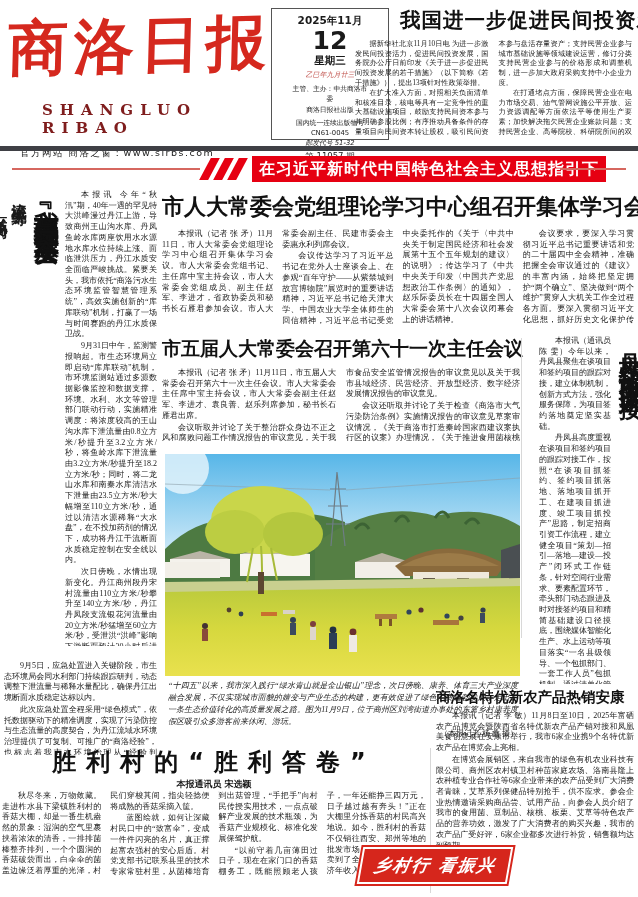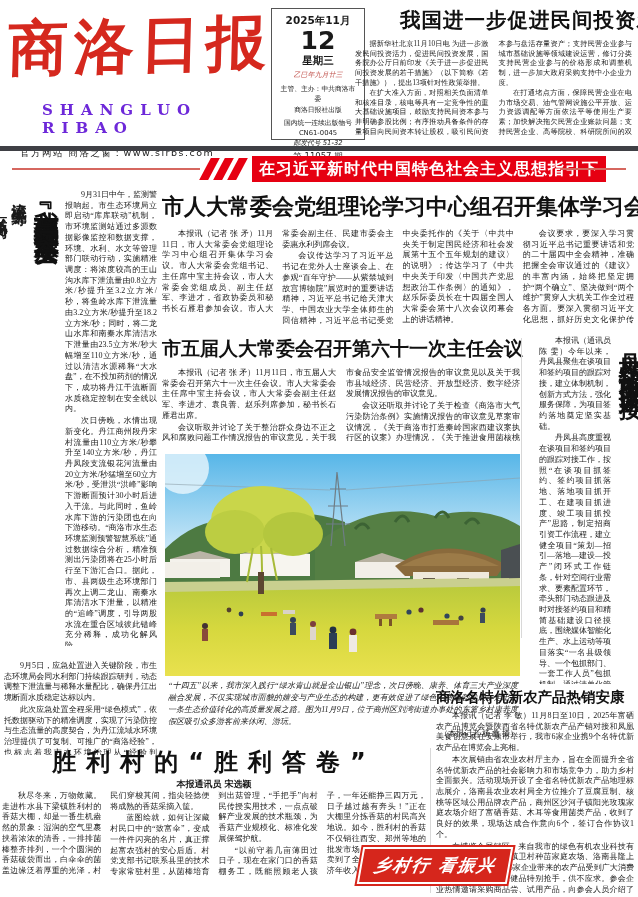--- a/index.html
+++ b/index.html
@@ -9,24 +9,24 @@
   .hl{font-family:"DejaVu Sans","Liberation Sans",sans-serif;font-weight:bold;color:#111;}
   .bt{font-size:8px;line-height:1.34;text-align:justify;}
   .bt p{margin:0 0 1px 0;text-indent:2em;}
   .cols2{column-count:2;column-gap:10px;}
   .cols4{column-count:4;column-gap:9px;}
   .vert{writing-mode:vertical-rl;}
   
   .masthead-title{font-size:60px;letter-spacing:6px;color:#d5281e;font-weight:bold;
                   font-family:"DejaVu Serif","Liberation Serif",serif;transform:rotate(-1.5deg) skewX(-3deg);
                   white-space:nowrap;}
-  .masthead-pinyin{font-size:15px;font-weight:bold;letter-spacing:7px;color:#6d28d9;
+  .masthead-pinyin{font-size:15px;font-weight:bold;letter-spacing:7px;color:#7f1d1d;
                    font-family:"DejaVu Serif",serif;}
   .masthead-web{font-size:9.5px;letter-spacing:1.5px;color:#222;font-family:"DejaVu Sans",sans-serif;}
-  .datebox{border:1px solid #555;padding:5px 8px;text-align:center;font-family:"DejaVu Sans",sans-serif;}
+  .datebox{border:1px solid #555;padding:5px 20px;text-align:center;font-family:"DejaVu Sans",sans-serif;}
   .datebox .ym{font-size:10.5px;font-weight:bold;}
   .datebox .d{font-size:25px;font-weight:bold;line-height:1.05;}
   .datebox .wd{font-size:10.5px;font-weight:bold;margin-bottom:2px;}
   .datebox .lunar{font-size:7px;color:#c2554f;font-style:italic;margin-bottom:4px;}
   .datebox .s{font-size:6.8px;line-height:1.5;}
   .datebox .issue{font-size:8.5px;margin-top:3px;}
   .rule-dark{background:#3f4045;}
   
   .banner-line{height:2px;background:#d6675f;}
   .banner-box{background:#e60012;color:#fff;font-family:"DejaVu Sans",sans-serif;font-weight:bold;
@@ -95,20 +95,21 @@
 
   <div class="abs" style="left:4px;top:190px;width:153px;height:552px;">
     <div style="display:flex;height:456px;">
       <div class="vert kicker" style="width:24px;height:330px;display:flex;flex-direction:column;">
         <span>流域统筹</span>
         <span style="margin-top:14px;">区域协同</span>
 
       </div>
       <div class="vert vhead" style="width:36px;font-size:25px;line-height:36px;letter-spacing:2px;">我市『库库联动』守护丹江水质安全</div>
       <div class="bt clip" style="width:92px;height:456px;margin-left:1px;">
+        <p>本报讯 今年“秋汛”期，40年一遇的罕见特大洪峰漫过丹江上游，导致商州王山沟水库、丹凤鱼岭水库两座饮用水水源地水库水位持续上涨、面临泄洪压力，丹江水质安全面临严峻挑战。紧要关头，我市依托“商洛污水生态环境监管智慧管理系统”，高效实施创新的“库库联动”机制，打赢了一场与时间赛跑的丹江水质保卫战。</p>
         <p>9月31日中午，监测警报响起。市生态环境局立即启动“库库联动”机制，市环境监测站通过多源数据影像监控和数据支撑，环境、水利、水文等管理部门联动行动，实施精准调度：将浓度较高的王山沟水库下泄流量由0.8立方米/秒提升至3.2立方米/秒，将鱼岭水库下泄流量由3.2立方米/秒提升至18.2立方米/秒；同时，将二龙山水库和南秦水库清洁水下泄量由23.5立方米/秒大幅增至110立方米/秒，通过以清洁水源稀释“大水盘”，在不投加药剂的情况下，成功将丹江干流断面水质稳定控制在安全线以内。</p>
         <p>次日傍晚，水情出现新变化。丹江商州段丹宋村流量由110立方米/秒攀升至140立方米/秒，丹江丹凤段支流银花河流量由20立方米/秒猛增至60立方米/秒，受泄洪“洪峰”影响下游断面预计30小时后进入干流。与此同时，鱼岭水库下游的污染团也在向下游移动。“商洛市水生态环境监测预警智慧系统”通过数据综合分析，精准预测出污染团将在25小时后行至下游汇合口。据此，市、县两级生态环境部门再次上调二龙山、南秦水库清洁水下泄量，以精准的“追峰”调度，引导两股水流在重合区域彼此错峰充分稀释，成功化解风险。</p>
       </div>
     </div>
     <div class="bt clip" style="width:153px;height:94px;margin-top:15px;">
       <p>9月5日，应急处置进入关键阶段，市生态环境局会同水利部门持续跟踪研判，动态调整下泄流量与稀释水量配比，确保丹江出境断面水质稳定达标以内。</p>
       <p>此次应急处置全程采用“绿色模式”，依托数据驱动下的精准调度，实现了污染防控与生态流量的高度契合，为丹江流域水环境治理提供了可复制、可推广的“商洛经验”，也标志着我市水环境治理从“经验判断”向“数据驱动”的现代化治理方式转变。</p>
     </div>
   </div>
 
@@ -219,21 +220,20 @@
       <p>丹凤县高度重视在谈项目和签约项目的跟踪对接工作，按照“在谈项目抓签约、签约项目抓落地、落地项目抓开工、在建项目抓进度、竣工项目抓投产”思路，制定招商引资工作流程，建立健全项目“策划—招引—落地—建设—投产”闭环式工作链条，针对空间行业需求、要素配置环节，牵头部门动态跟进及时对接签约项目和精简基础建设口径摸底，围绕媒体智能化生产、水上运动等项目落实“一名县级领导、一个包抓部门、一套工作人员”包抓机制，通过清单化管理、节点化推进、精细化服务，形成“建立台账、靠前服务、跟踪评估、跟踪问效”闭环工作机制。</p>
 
     </div>
     <div class="vert vhead" style="width:34px;font-size:22px;line-height:34px;letter-spacing:4px;margin-left:2px;">丹凤强化招商项目洽谈对接</div>
   </div>
 
   <div class="abs" style="left:436px;top:688px;width:198px;height:205px;">
     <div class="hl" style="font-size:14.5px;white-space:nowrap;">商洛名特优新农产品热销安康</div>
     <div class="bt clip" style="margin-top:4px;height:182px;">
       <p>本报讯（记者 李 敏）11月8日至10日，2025年富硒农产品博览会暨陕西省名特优新农产品产销对接和凤凰美食创意展在安康市举行，我市6家企业携9个名特优新农产品在博览会上亮相。</p>
-      <p>本次展销由省农业农村厅主办，旨在全面提升全省名特优新农产品的社会影响力和市场竞争力，助力乡村全面振兴。活动现场开设了全省名特优新农产品地理标志展介，洛南县农业农村局全方位推介了豆腐豆制、核桃等区域公用品牌农产品，商州区沙河子镇阳光玫瑰家庭农场介绍了富硒香菇、木耳等食用菌类产品，收到了良好的效果，现场达成合作意向6个，签订合作协议1个。</p>
       <p>在博览会展销区，来自我市的绿色有机农业科技有限公司、商州区农村镇卫村种苗家庭农场、洛南县隆上农种植专业合作社等6家企业带来的农产品受到广大消费者青睐，艾草系列保健品特别抢手，供不应求。参会企业热情邀请采购商品尝、试用产品，向参会人员介绍了我市的食用菌、豆制品、核桃、板栗、艾草等特色农产品的营养功效，激发了广大消费者的购买兴趣，我市的农产品广受好评，6家企业都多次进行补货，销售额均达到预期。</p>
 
     </div>
   </div>
 
   <div class="abs vline" style="left:430px;top:748px;height:145px;"></div>
 
   <div class="abs" style="left:2px;top:746px;width:424px;height:149px;">
     <div class="hl" style="font-size:24px;letter-spacing:10px;text-align:center;white-space:nowrap;">胜利村的“胜利答卷”</div>
     <div class="byline" style="margin-top:0;">本报通讯员 宋选颖</div>

